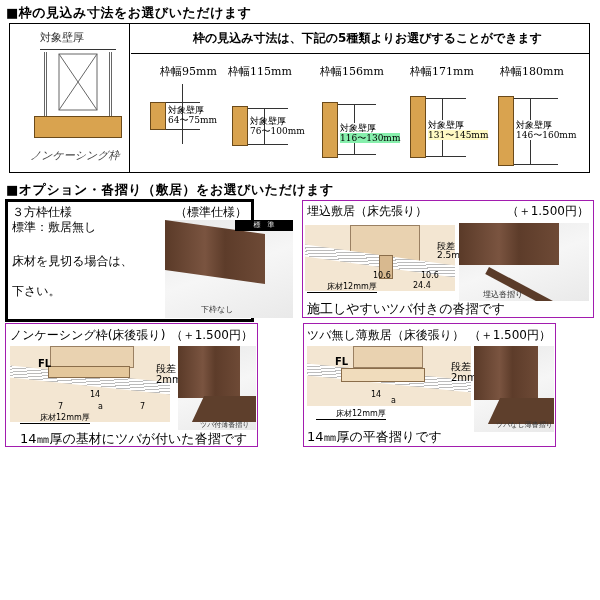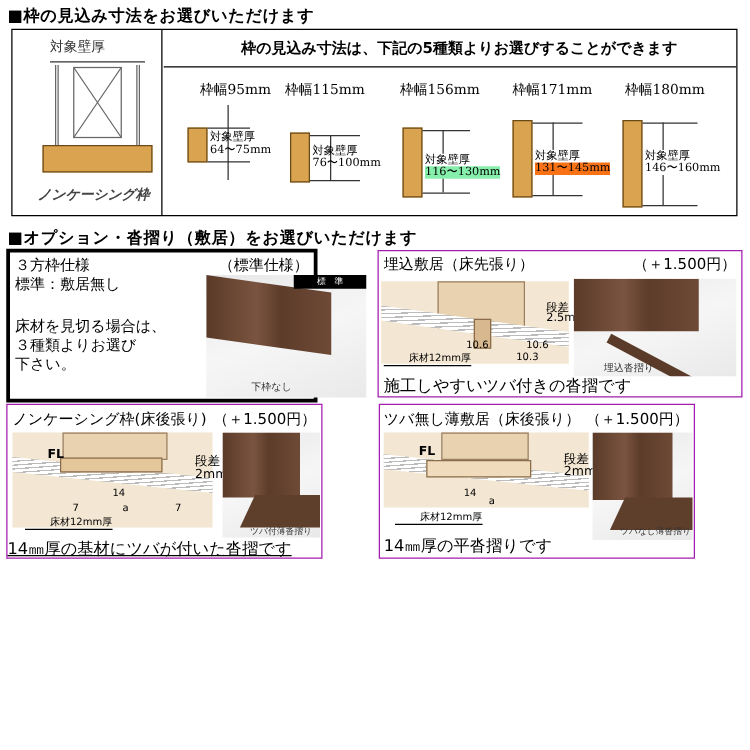--- a/index.html
+++ b/index.html
@@ -33,21 +33,21 @@
     <div class="abs small" style="left:30px;top:6px;font-size:11px;color:#333;">対象壁厚</div>
     <div class="abs" style="left:30px;top:25px;width:76px;height:1px;background:#333;"></div>
     <div class="abs" style="left:34px;top:28px;width:68px;height:64px;border-left:3px double #666;border-right:3px double #666;">
       <svg width="62" height="64" style="position:absolute;left:0;top:0">
         <rect x="12" y="2" width="38" height="56" fill="none" stroke="#666" stroke-width="1"></rect>
         <line x1="12" y1="2" x2="50" y2="58" stroke="#666"></line>
         <line x1="50" y1="2" x2="12" y2="58" stroke="#666"></line>
       </svg>
     </div>
     <div class="abs wood" style="left:24px;top:92px;width:88px;height:22px;"></div>
-    <div class="abs small" style="left:20px;top:124px;font-size:11px;color:#444;font-style:italic;font-weight:bold;">ノンケーシング枠</div>
+    <div class="abs small" style="left:20px;top:124px;font-size:11px;color:#444;font-style:italic;">ノンケーシング枠</div>
   </div>
 
   <div class="abs right-head">枠の見込み寸法は、下記の5種類よりお選びすることができます</div>
 
   <div class="abs serif small" style="left:138px;top:40px;font-size:11px;margin-left:12px;">枠幅95mm</div>
   <div class="abs serif small" style="left:218px;top:40px;font-size:11px;">枠幅115mm</div>
   <div class="abs serif small" style="left:310px;top:40px;font-size:11px;">枠幅156mm</div>
   <div class="abs serif small" style="left:400px;top:40px;font-size:11px;">枠幅171mm</div>
   <div class="abs serif small" style="left:490px;top:40px;font-size:11px;">枠幅180mm</div>
 
@@ -70,58 +70,57 @@
   <div class="abs" style="left:328px;top:130px;width:38px;height:1px;background:#333;"></div>
   <div class="abs" style="left:344px;top:80px;width:1px;height:50px;background:#333;"></div>
   <div class="abs serif small" style="left:330px;top:99px;font-size:9px;line-height:10px;background:#fff;">対象壁厚</div>
   <div class="abs serif small" style="left:330px;top:109px;font-size:9px;line-height:10px;background:#86efac;">116〜130mm</div>
 
   <div class="abs wood" style="left:400px;top:72px;width:16px;height:62px;"></div>
   <div class="abs" style="left:416px;top:74px;width:40px;height:1px;background:#333;"></div>
   <div class="abs" style="left:416px;top:132px;width:40px;height:1px;background:#333;"></div>
   <div class="abs" style="left:432px;top:74px;width:1px;height:58px;background:#333;"></div>
   <div class="abs serif small" style="left:418px;top:96px;font-size:9px;line-height:10px;background:#fff;">対象壁厚</div>
-  <div class="abs serif small" style="left:418px;top:106px;font-size:9px;line-height:10px;background:#f97316;">131〜145mm</div>
+  <div class="abs serif small" style="left:418px;top:106px;font-size:9px;line-height:10px;background:#fef9c3;">131〜145mm</div>
 
   <div class="abs wood" style="left:488px;top:72px;width:16px;height:70px;"></div>
   <div class="abs" style="left:504px;top:74px;width:44px;height:1px;background:#333;"></div>
   <div class="abs" style="left:504px;top:140px;width:44px;height:1px;background:#333;"></div>
   <div class="abs" style="left:520px;top:74px;width:1px;height:66px;background:#333;"></div>
   <div class="abs serif small" style="left:506px;top:96px;font-size:9px;line-height:10px;background:#fff;">対象壁厚</div>
   <div class="abs serif small" style="left:506px;top:106px;font-size:9px;line-height:10px;background:#fff;">146〜160mm</div>
 </div>
 
 <div class="abs h1" style="left:6px;top:181px;">■オプション・沓摺り（敷居）をお選びいただけます</div>
 
 <div class="abs thick" style="left:5px;top:199px;width:249px;height:123px;">
   <div class="abs opt-title" style="left:4px;top:2px;">３方枠仕様</div>
   <div class="abs opt-title" style="right:4px;top:2px;">（標準仕様）</div>
   <div class="abs opt-title" style="left:4px;top:17px;">標準：敷居無し</div>
   <div class="abs opt-title" style="left:4px;top:52px;line-height:15px;">床材を見切る場合は、</div>
-  <div class="abs opt-title" style="left:4px;top:67px;line-height:15px;">３種類よりお選び</div>
   <div class="abs opt-title" style="left:4px;top:82px;line-height:15px;">下さい。</div>
   <div class="abs photo" style="left:157px;top:18px;width:128px;height:98px;">
     <div class="abs door" style="left:0;top:0;width:100px;height:50px;transform:skewY(8deg);transform-origin:0 0;"></div>
     <div class="abs tiny" style="left:16px;top:84px;color:#333;">下枠なし</div>
   </div>
   <div class="abs" style="left:227px;top:18px;width:58px;height:11px;background:#000;color:#fff;font-size:7px;text-align:center;line-height:11px;">標　準</div>
 </div>
 
 <div class="abs box" style="left:302px;top:200px;width:292px;height:118px;">
   <div class="abs opt-title" style="left:4px;top:2px;">埋込敷居（床先張り）</div>
   <div class="abs price" style="right:4px;top:2px;">（＋1.500円）</div>
   <div class="abs beige" style="left:2px;top:24px;width:150px;height:66px;">
     <div class="abs" style="left:45px;top:0;width:70px;height:38px;background:#e9d2b0;border:1px solid #9a8062;"></div>
     <div class="abs floor" style="left:0;top:30px;width:150px;height:12px;transform:skewY(8deg);"></div>
     <div class="abs" style="left:74px;top:30px;width:14px;height:24px;background:#d8b98f;border:1px solid #8a6d4a;"></div>
     <div class="abs tiny" style="left:112px;top:15px;font-size:9px;">段差</div>
     <div class="abs tiny" style="left:112px;top:25px;font-size:9px;">2.5mm</div>
     <div class="abs tiny" style="left:48px;top:46px;">10.6</div>
     <div class="abs tiny" style="left:96px;top:46px;">10.6</div>
-    <div class="abs tiny" style="left:88px;top:56px;">10.3</div>
+    <div class="abs tiny" style="left:88px;top:56px;">24.4</div>
     <div class="abs tiny" style="left:2px;top:56px;border-bottom:1px solid #000;">床材12mm厚</div>
   </div>
   <div class="abs photo" style="left:156px;top:22px;width:130px;height:78px;">
     <div class="abs door" style="left:0;top:0;width:100px;height:42px;"></div>
     <div class="abs" style="left:30px;top:44px;width:120px;height:8px;background:#5a3b29;transform:rotate(28deg);transform-origin:0 0;"></div>
     <div class="abs tiny" style="left:4px;top:66px;color:#333;">埋込沓摺り</div>
   </div>
   <div class="abs caption" style="left:4px;top:99px;">施工しやすいツバ付きの沓摺です</div>
 </div>
 
@@ -139,21 +138,21 @@
     <div class="abs tiny" style="left:28px;top:56px;">7</div>
     <div class="abs tiny" style="left:68px;top:56px;">a</div>
     <div class="abs tiny" style="left:110px;top:56px;">7</div>
     <div class="abs tiny" style="left:10px;top:66px;border-bottom:1px solid #000;">床材12mm厚</div>
   </div>
   <div class="abs photo" style="left:172px;top:22px;width:78px;height:84px;">
     <div class="abs door" style="left:0;top:0;width:62px;height:52px;"></div>
     <div class="abs" style="left:20px;top:50px;width:80px;height:26px;background:#5e3f2c;transform:skewX(-25deg);"></div>
     <div class="abs tiny" style="left:2px;top:74px;color:#333;font-size:7px;">ツバ付薄沓摺り</div>
   </div>
-  <div class="abs caption" style="left:0;top:106px;text-decoration:underline;">14㎜厚の基材にツバが付いた沓摺です</div>
+  <div class="abs caption" style="left:14px;top:106px;">14㎜厚の基材にツバが付いた沓摺です</div>
 </div>
 
 <div class="abs box" style="left:303px;top:323px;width:253px;height:124px;">
   <div class="abs opt-title" style="left:3px;top:3px;">ツバ無し薄敷居（床後張り）</div>
   <div class="abs price" style="right:4px;top:3px;">（＋1.500円）</div>
   <div class="abs beige" style="left:3px;top:22px;width:164px;height:60px;">
     <div class="abs" style="left:46px;top:0;width:70px;height:22px;background:#e9d2b0;border:1px solid #9a8062;"></div>
     <div class="abs floor" style="left:0;top:26px;width:164px;height:12px;transform:skewY(6deg);"></div>
     <div class="abs" style="left:34px;top:22px;width:84px;height:14px;background:#f0dcbc;border:1px solid #8a6d4a;"></div>
     <div class="abs tiny" style="left:8px;top:10px;font-size:10px;font-weight:bold;">FL</div>

